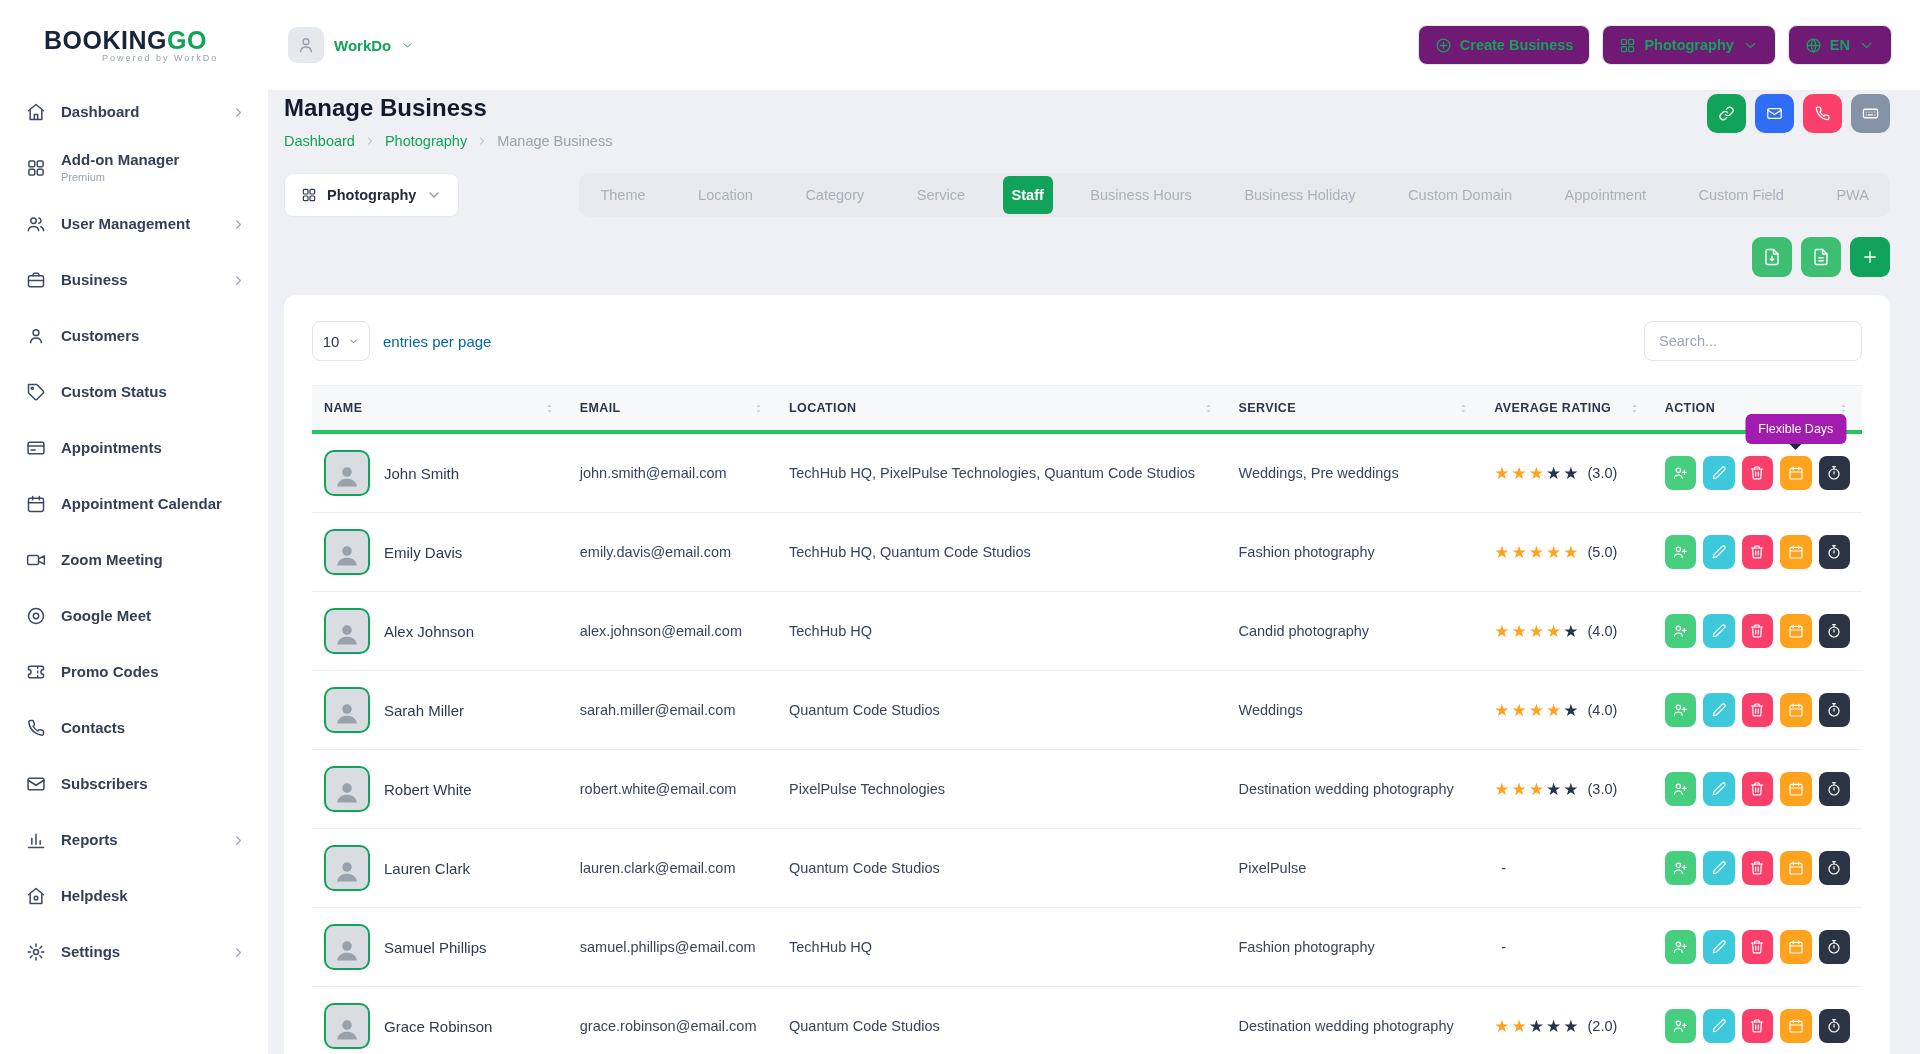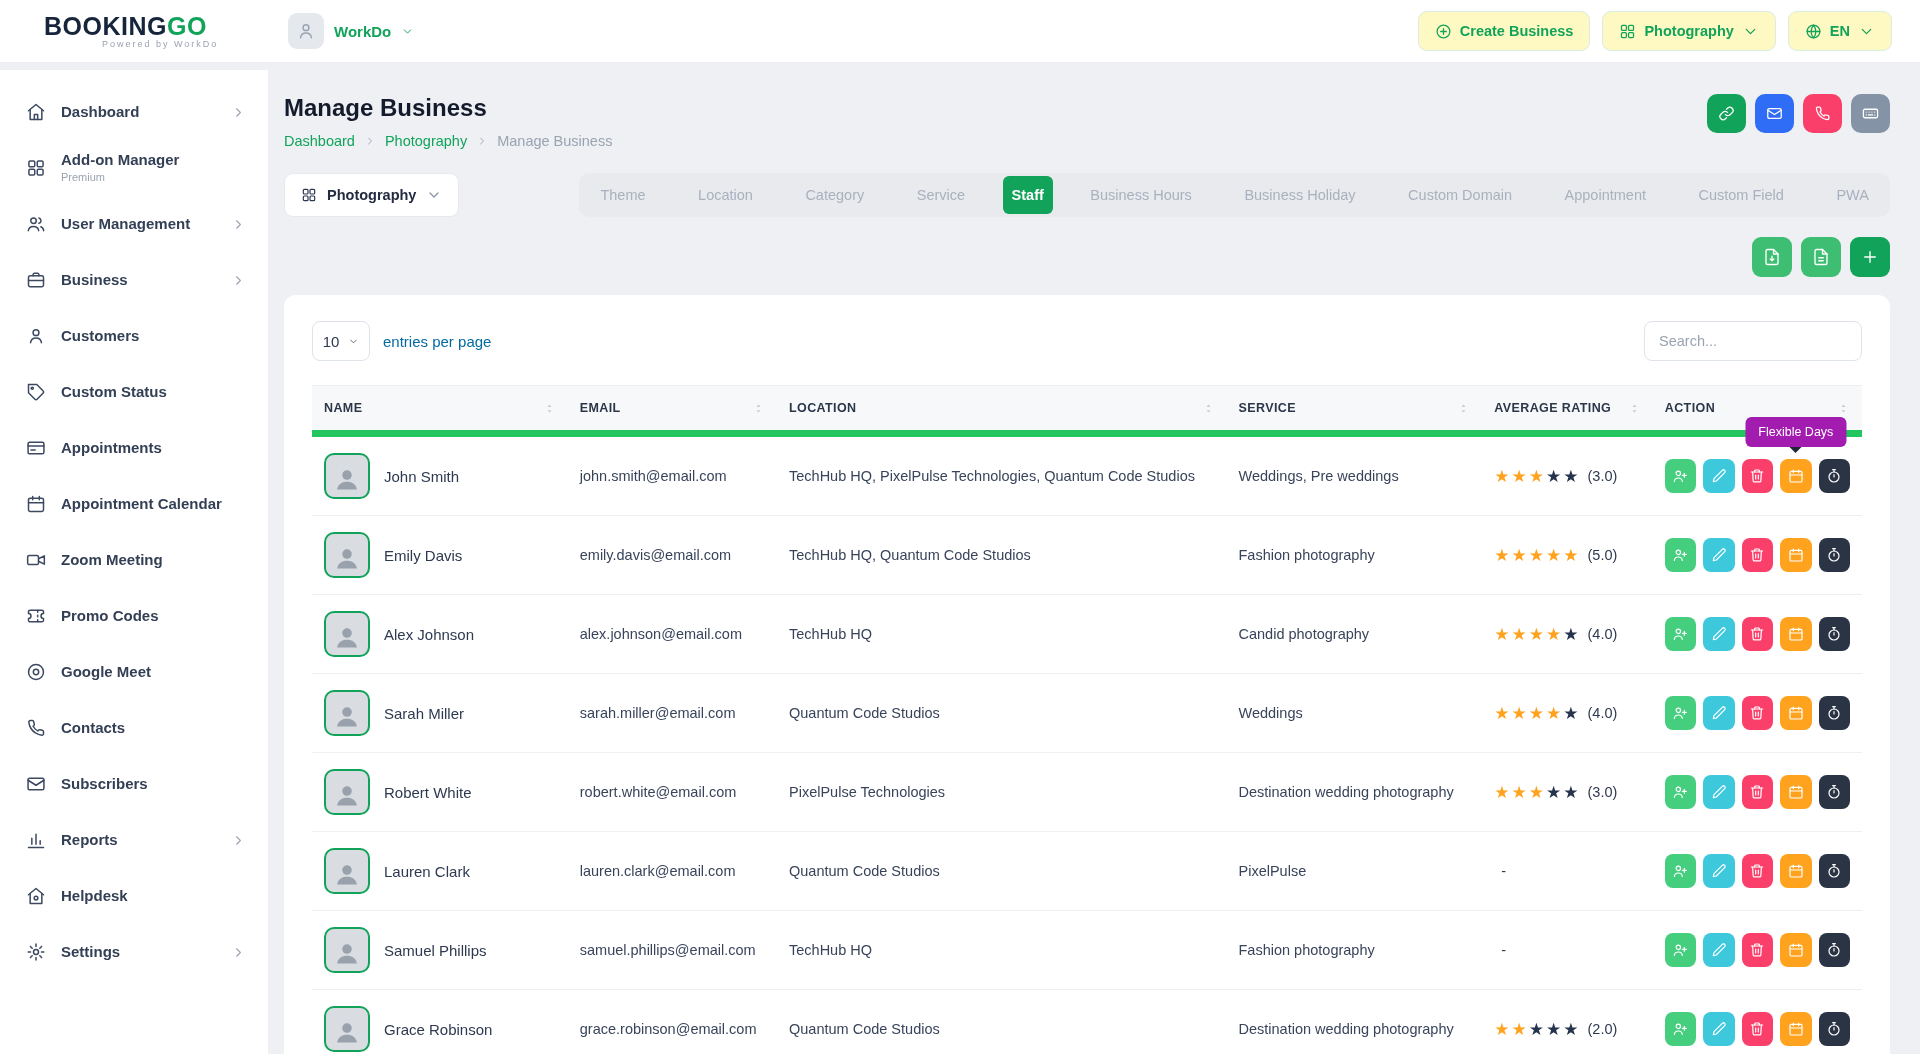--- a/index.html
+++ b/index.html
@@ -3,35 +3,35 @@
 <meta charset="utf-8">
 <style>
   html,body{margin:0;padding:0;width:1920px;height:1054px;overflow:hidden;
     font-family:"Liberation Sans","DejaVu Sans",sans-serif;background:#EEF0F4;color:#2D3850;}
   *{box-sizing:border-box;}
   button{font-family:inherit;border:none;cursor:pointer;background:none;padding:0;}
   .i{display:inline-flex;align-items:center;justify-content:center;}
   .i svg{width:100%;height:100%;}
 
   
-  .topbar{position:fixed;top:0;left:0;right:0;height:62px;background:#fff;display:flex;align-items:center;
+  .topbar{position:fixed;top:0;left:0;right:0;height:90px;background:#fff;display:flex;align-items:center;
     padding:0 28px 0 44px;z-index:50;}
   .logo-wrap{width:224px;}
   .logo-line{font-size:25px;font-weight:800;letter-spacing:.5px;line-height:1;}
   .logo-b1{color:#17253B;}
   .logo-b2{color:#12A35A;}
   .logo-powered{font-size:9px;color:#9AA3B1;letter-spacing:2px;margin-top:0;margin-left:58px;}
   .workspace{display:flex;align-items:center;gap:10px;margin-left:20px;cursor:pointer;}
   .ws-avatar{width:36px;height:36px;border-radius:9px;background:#E5E8ED;display:flex;align-items:center;justify-content:center;color:#9AA3B1;}
   .ws-avatar .i{width:20px;height:20px;}
   .ws-name{color:#12A35A;font-weight:700;font-size:15px;}
   .caret{width:13px;height:13px;color:#12A35A;}
   .top-right{margin-left:auto;display:flex;align-items:center;gap:12px;}
   .pill-btn{display:flex;align-items:center;gap:8px;height:40px;padding:0 16px;border-radius:9px;
-    background:#fef9c3;border:1px solid #D7EEE1;color:#12A35A;font-size:14.5px;font-weight:600;}
+    background:#701a75;border:1px solid #D7EEE1;color:#12A35A;font-size:14.5px;font-weight:600;}
   .pill-btn .i{width:17px;height:17px;color:#12A35A;}
 
   
   .sidebar{position:fixed;top:70px;left:0;bottom:0;width:268px;background:#fff;padding:14px 0 0 0;overflow:hidden;}
   .side-item{display:flex;align-items:center;gap:15px;height:56px;padding:0 22px 0 26px;cursor:pointer;}
   .sic{width:20px;height:20px;color:#3C4961;flex:none;}
   .side-label{font-size:15px;font-weight:600;color:#333F55;line-height:1.2;}
   .side-sub{font-size:11px;color:#9AA3B1;font-weight:400;margin-top:2px;}
   .chev{width:15px;height:15px;color:#9AA3B1;margin-left:auto;}
 
@@ -69,21 +69,21 @@
   .ctrl-left{display:flex;align-items:center;gap:13px;}
   .select{display:flex;align-items:center;justify-content:center;gap:9px;width:58px;height:40px;
     border:1px solid #DFE3EA;border-radius:8px;font-size:15px;color:#2D3850;cursor:pointer;}
   .select .caret{color:#4A5568;width:11px;height:11px;}
   .ctrl-label{font-size:15px;color:#0369a1;}
   .search{width:218px;height:40px;border:1px solid #DFE3EA;border-radius:8px;padding:0 14px;font-size:14.5px;
     color:#2D3850;outline:none;font-family:inherit;}
   .search::placeholder{color:#9AA3B1;}
 
   table{width:100%;border-collapse:collapse;table-layout:fixed;margin-top:24px;}
-  thead th{background:#F7F8FA;border-top:1px solid #ECEEF2;border-bottom:7px solid #22c55e;
+  thead th{background:#F7F8FA;border-top:1px solid #ECEEF2;border-bottom:4px solid #22c55e;
     padding:15px 12px;text-align:left;}
   .th-in{display:flex;align-items:center;justify-content:space-between;}
   .th-label{font-size:12.5px;font-weight:700;letter-spacing:.4px;color:#2B3648;text-transform:uppercase;}
   .sort{width:13px;height:13px;color:#C7CDD8;flex:none;}
   tbody td{border-bottom:1px solid #EDEFF3;padding:16px 12px;font-size:14.5px;color:#39445B;vertical-align:middle;}
   .name-wrap{display:flex;align-items:center;gap:14px;}
   .avatar{width:46px;height:46px;border-radius:10px;border:2px solid #12A35A;background:#D9DCE1;
     display:flex;align-items:center;justify-content:center;color:#99A1AD;flex:none;overflow:hidden;}
   .avatar .i{width:28px;height:28px;margin-top:6px;}
   .nm{font-size:15px;color:#2E3950;}
@@ -268,34 +268,34 @@
         <svg viewBox="0 0 24 24" fill="none" stroke="currentColor" stroke-width="1.8" stroke-linecap="round" stroke-linejoin="round">
           <rect x="2" y="6.5" width="13" height="11" rx="2"></rect>
           <path d="m15 10.5 7-3.5v10l-7-3.5"></path>
         </svg>
       </span>
     <span class="side-label">Zoom Meeting</span>
   </div>
   <div class="side-item">
     <span class="i sic">
         <svg viewBox="0 0 24 24" fill="none" stroke="currentColor" stroke-width="1.8" stroke-linecap="round" stroke-linejoin="round">
+          <circle cx="12" cy="12" r="9"></circle>
+          <circle cx="12" cy="12" r="3.2"></circle>
+        </svg>
+      </span>
+    <span class="side-label">Google Meet</span>
+  </div>
+  <div class="side-item">
+    <span class="i sic">
+        <svg viewBox="0 0 24 24" fill="none" stroke="currentColor" stroke-width="1.8" stroke-linecap="round" stroke-linejoin="round">
           <path d="M3 9V7a2 2 0 0 1 2-2h14a2 2 0 0 1 2 2v2a3 3 0 0 0 0 6v2a2 2 0 0 1-2 2H5a2 2 0 0 1-2-2v-2a3 3 0 0 0 0-6Z"></path>
           <path d="M14 5.5v2M14 11v2M14 16.5v2"></path>
         </svg>
       </span>
     <span class="side-label">Promo Codes</span>
-  </div>
-  <div class="side-item">
-    <span class="i sic">
-        <svg viewBox="0 0 24 24" fill="none" stroke="currentColor" stroke-width="1.8" stroke-linecap="round" stroke-linejoin="round">
-          <circle cx="12" cy="12" r="9"></circle>
-          <circle cx="12" cy="12" r="3.2"></circle>
-        </svg>
-      </span>
-    <span class="side-label">Google Meet</span>
   </div>
   <div class="side-item">
     <span class="i sic">
         <svg viewBox="0 0 24 24" fill="none" stroke="currentColor" stroke-width="1.8" stroke-linecap="round" stroke-linejoin="round">
           <path d="M21 16.5v2.3a1.8 1.8 0 0 1-2 1.8 17.6 17.6 0 0 1-7.7-2.7A17.3 17.3 0 0 1 6 12.6 17.6 17.6 0 0 1 3.4 5 1.8 1.8 0 0 1 5.2 3h2.3a1.8 1.8 0 0 1 1.8 1.5c.1.9.3 1.7.6 2.5a1.8 1.8 0 0 1-.4 1.9l-1 1a14.4 14.4 0 0 0 5.6 5.6l1-1a1.8 1.8 0 0 1 1.9-.4c.8.3 1.6.5 2.5.6a1.8 1.8 0 0 1 1.5 1.8Z"></path>
         </svg>
       </span>
     <span class="side-label">Contacts</span>
   </div>
   <div class="side-item">

